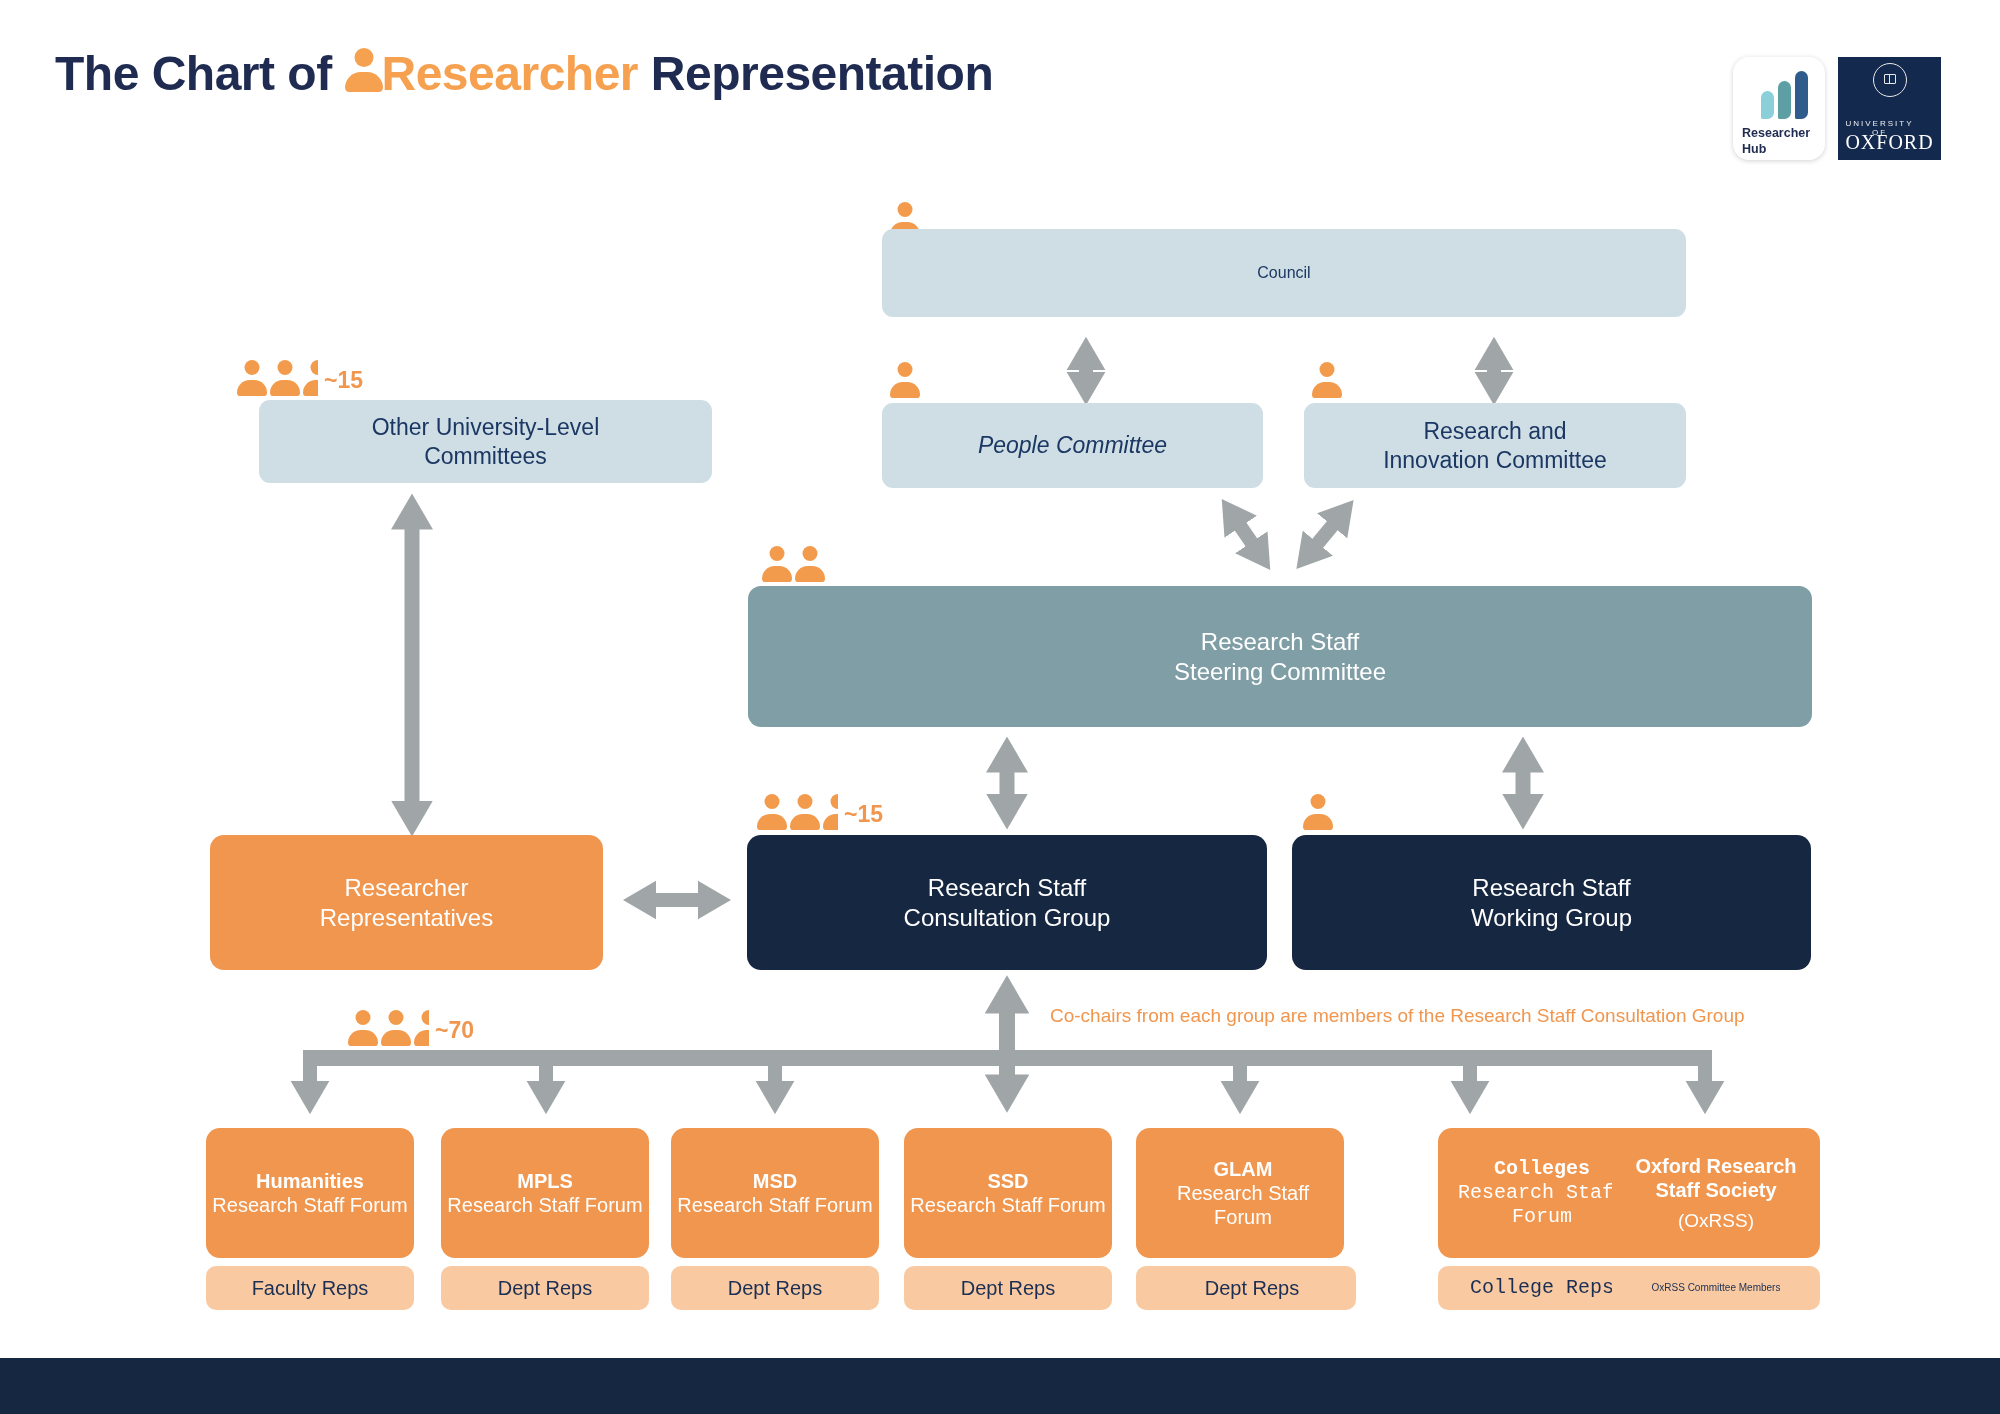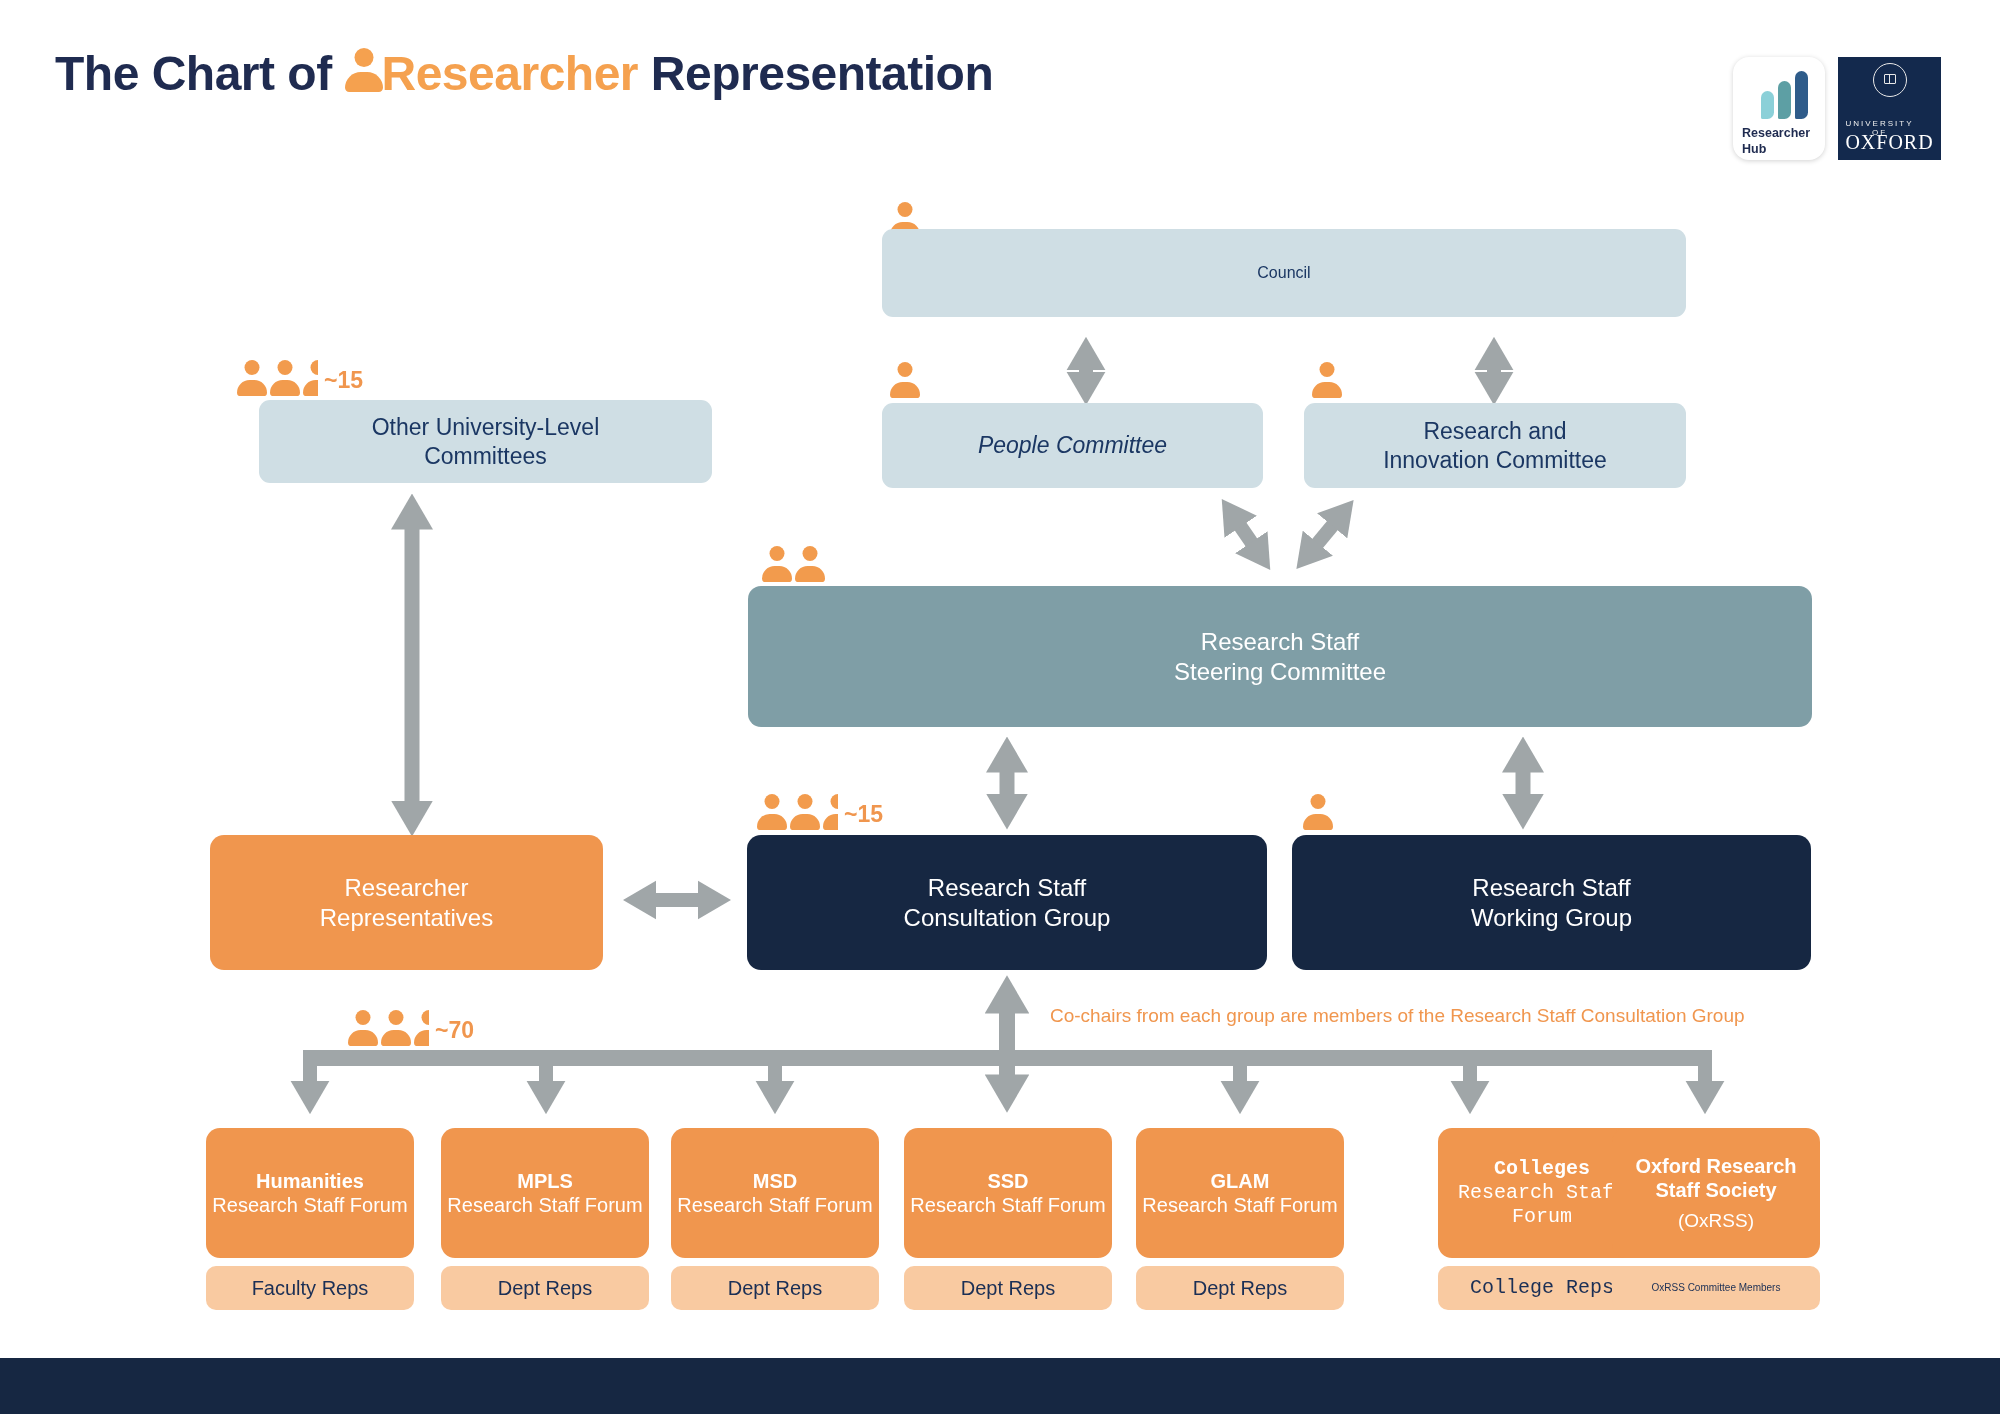--- a/index.html
+++ b/index.html
@@ -74,21 +74,21 @@
          border-radius:14px;display:flex;flex-direction:column;justify-content:center;
          align-items:center;text-align:center;line-height:1.2;padding:0 6px;box-sizing:border-box;}
   .f-name{font-weight:bold;font-size:20px;}
   .f-body{font-size:20px;}
   .f-body.gap{margin-top:8px;font-size:19px;}
   .reps{position:absolute;top:1266px;width:208px;height:44px;background:#f9caa1;color:#1b2f55;
         border-radius:10px;display:flex;align-items:center;justify-content:center;
         text-align:center;font-size:20px;line-height:1.12;}
   .reps.small{font-size:10px;}
   .fx0{left:206px;} .fx1{left:441px;} .fx2{left:671px;} .fx3{left:904px;}
-  .fx4{left:1136px;} .fx5{left:1438px;font-family:Liberation Mono, monospace;} .fx6{left:1596px;margin-left:16px;}
+  .fx4{left:1136px;padding-left:12px;} .fx5{left:1438px;font-family:Liberation Mono, monospace;} .fx6{left:1596px;margin-left:16px;}
 
   
   .arrows{position:absolute;left:0;top:0;pointer-events:none;}
 
   
   .footer{position:absolute;left:0;top:1358px;width:2000px;height:56px;background:#162742;}
 </style>
 </head>
 <body>
 

